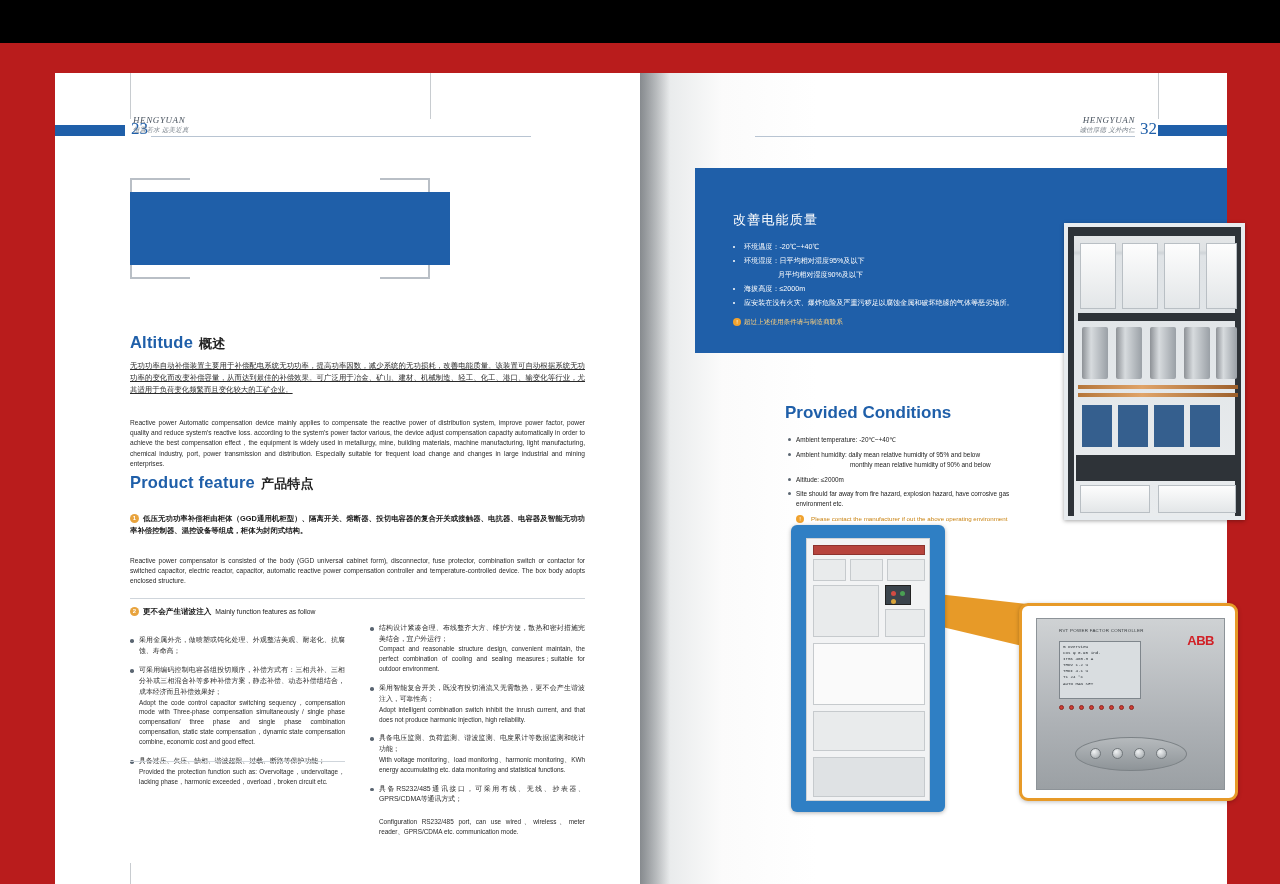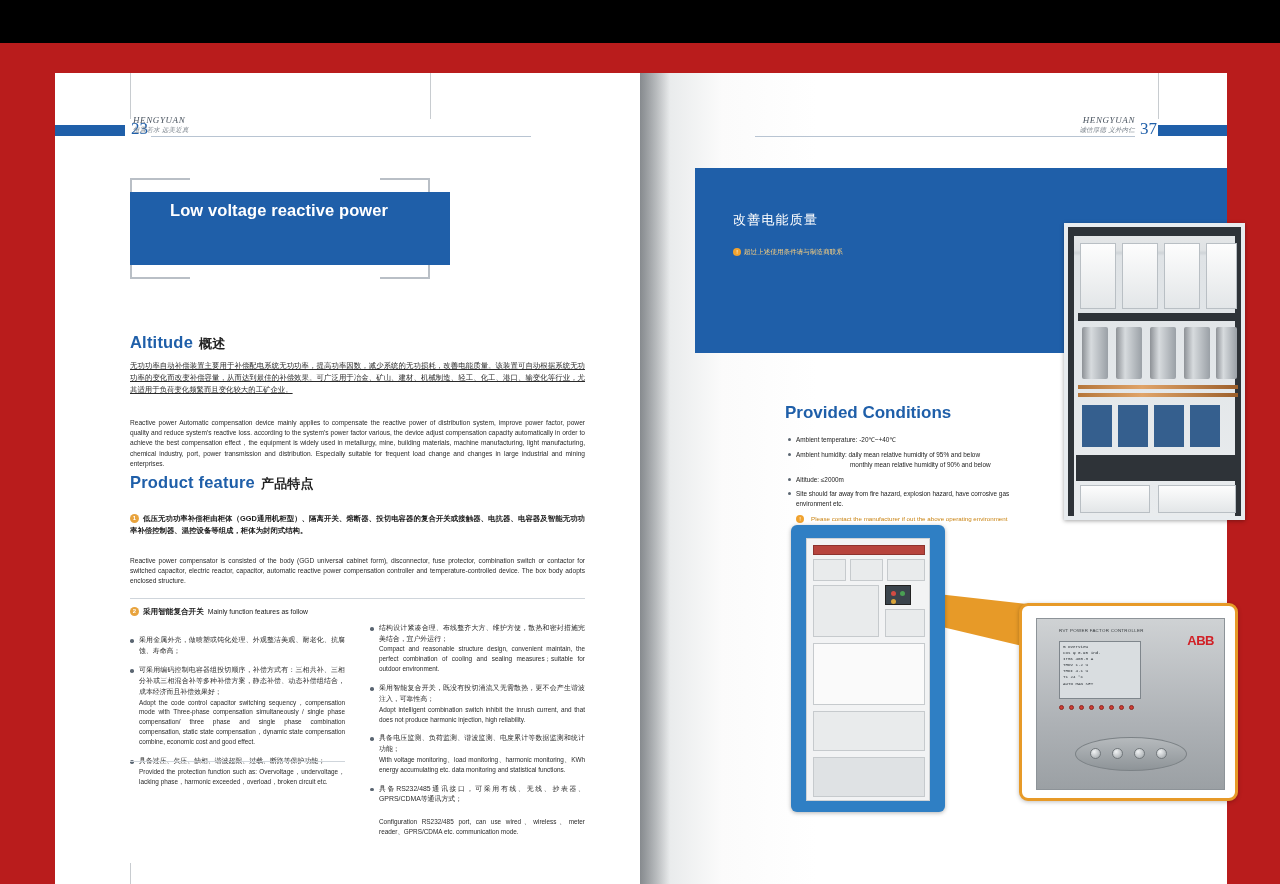--- a/index.html
+++ b/index.html
@@ -419,56 +419,55 @@
     <div class="crop-mark" style="left:75px;top:0;width:1px;height:46px;"></div>
     <div class="crop-mark" style="left:375px;top:0;width:1px;height:46px;"></div>
     <div class="crop-mark" style="left:1103px;top:0;width:1px;height:46px;"></div>
     <div class="crop-mark" style="left:75px;top:790px;width:1px;height:34px;"></div>
 
     <div class="hdr-bar left"></div>
     <div class="hdr-bar right"></div>
     <div class="hdr-rule left"></div>
     <div class="hdr-rule right"></div>
     <div class="pg-num left">23</div>
-    <div class="pg-num right">37</div>
+    <div class="pg-num right">32</div>
 
     <div class="brandmark left">
       <div class="bm-en">HENGYUAN</div>
       <div class="bm-cn">恒置若水 远美近真</div>
     </div>
     <div class="brandmark right">
       <div class="bm-en">HENGYUAN</div>
       <div class="bm-cn">诚信厚德 义外内仁</div>
     </div>
 
     <div class="title-frame"></div>
     <div class="title-frame2"></div>
     <div class="title-box">
-      <div class="t-en">Low voltage reactive power</div>
     </div>
 
     <h2 class="sec-title" style="left:75px;top:260px;">
       <span>Altitude</span><span class="cn">概述</span>
     </h2>
     <div class="body-cn" style="left:75px;top:287px;width:455px;text-decoration:underline;">无功功率自动补偿装置主要用于补偿配电系统无功功率，提高功率因数，减少系统的无功损耗，改善电能质量。该装置可自动根据系统无功功率的变化而改变补偿容量，从而达到最佳的补偿效果。可广泛用于冶金、矿山、建材、机械制造、轻工、化工、港口、输变化等行业，尤其适用于负荷变化频繁而且变化较大的工矿企业。</div>
     <div class="body-en" style="left:75px;top:345px;width:455px;">Reactive power Automatic compensation device mainly applies to compensate the reactive power of distribution system, improve power factor, power quality and reduce system's reactive loss. according to the system's power factor various, the device adjust compensation capacity automatically in order to achieve the best compensation effect，the equipment is widely used in metallurgy, mine, building materials, machine manufacturing, light manufacturing, chemical industry, port, power transmission and distribution. Especially suitable for frequent load change and changes in large industrial and mining enterprises.</div>
 
     <h2 class="sec-title" style="left:75px;top:400px;">
       <span>Product feature</span><span class="cn">产品特点</span>
     </h2>
 
     <div class="feat-lead" style="left:75px;top:440px;width:455px;">
       <span class="num-badge">1</span><span>低压无功功率补偿柜由柜体（GGD通用机柜型）、隔离开关、熔断器、投切电容器的复合开关或接触器、电抗器、电容器及智能无功功率补偿控制器、温控设备等组成，柜体为封闭式结构。</span>
     </div>
     <div class="body-en" style="left:75px;top:483px;width:455px;">Reactive power compensator is consisted of the body (GGD universal cabinet form), disconnector, fuse protector, combination switch or contactor for switched capacitor, electric reactor, capacitor, automatic reactive power compensation controller and temperature-controlled device. The box body adopts enclosed structure.</div>
 
     <div class="divider" style="left:75px;top:525px;width:455px;height:1px;"></div>
 
     <div class="subhead" style="left:75px;top:534px;">
-      <span class="num-badge">2</span><span>采用智能复合开关</span><span class="en">Mainly function features as follow</span>
+      <span class="num-badge">2</span><span>更不会产生谐波注入</span><span class="en">Mainly function features as follow</span>
     </div>
 
     <div class="col" style="left:75px;top:562px;width:215px;">
       <div class="bul">
         <span>采用金属外壳，做喷塑或钝化处理、外观整洁美观、耐老化、抗腐蚀、寿命高；</span>
       </div>
       <div class="bul">
         <span>可采用编码控制电容器组投切顺序，补偿方式有：三相共补、三相分补或三相混合补等多种补偿方案，静态补偿、动态补偿组结合，成本经济而且补偿效果好；</span>
         <span class="en">Adopt the code control capacitor switching sequency，compensation mode with Three-phase compensation simultaneously / single phase compensation/ three phase and single phase combination compensation, static state compensation，dynamic state compensation combine, economic cost and good effect.</span>
       </div>
@@ -496,20 +495,27 @@
         <span>具备RS232/485通讯接口，可采用有线、无线、抄表器、GPRS/CDMA等通讯方式；</span>
       </div>
       <div style="margin-top:12px;padding-left:9px;">
         <span class="en">Configuration RS232/485 port, can use wired、wireless、meter reader、GPRS/CDMA etc. communication mode.</span>
       </div>
     </div>
 
     <div class="blue-panel"></div>
     <div class="bp-title">改善电能质量</div>
     <div class="bp-list">
+      <ul style="list-style:disc;">
+        <li>环境温度：-20℃~+40℃</li>
+        <li>环境湿度：日平均相对湿度95%及以下</li>
+        <li style="list-style:none;margin-left:34px;">月平均相对湿度90%及以下</li>
+        <li>海拔高度：≤2000m</li>
+        <li>应安装在没有火灾、爆炸危险及严重污秽足以腐蚀金属和破坏绝缘的气体等恶劣场所。</li>
+      </ul>
       <span class="bp-note">
         <span class="warn-badge">!</span><span>超过上述使用条件请与制造商联系</span>
       </span>
     </div>
 
     <h2 class="op-title">Provided Conditions</h2>
     <div class="op-list">
       <div class="bul">Ambient temperature: -20℃~+40℃</div>
       <div class="bul">Ambient humidity: daily mean relative humidity of 95% and below</div>
       <div style="margin-left:62px;margin-top:-4px;margin-bottom:5px;">monthly mean relative humidity of 90% and below</div>

